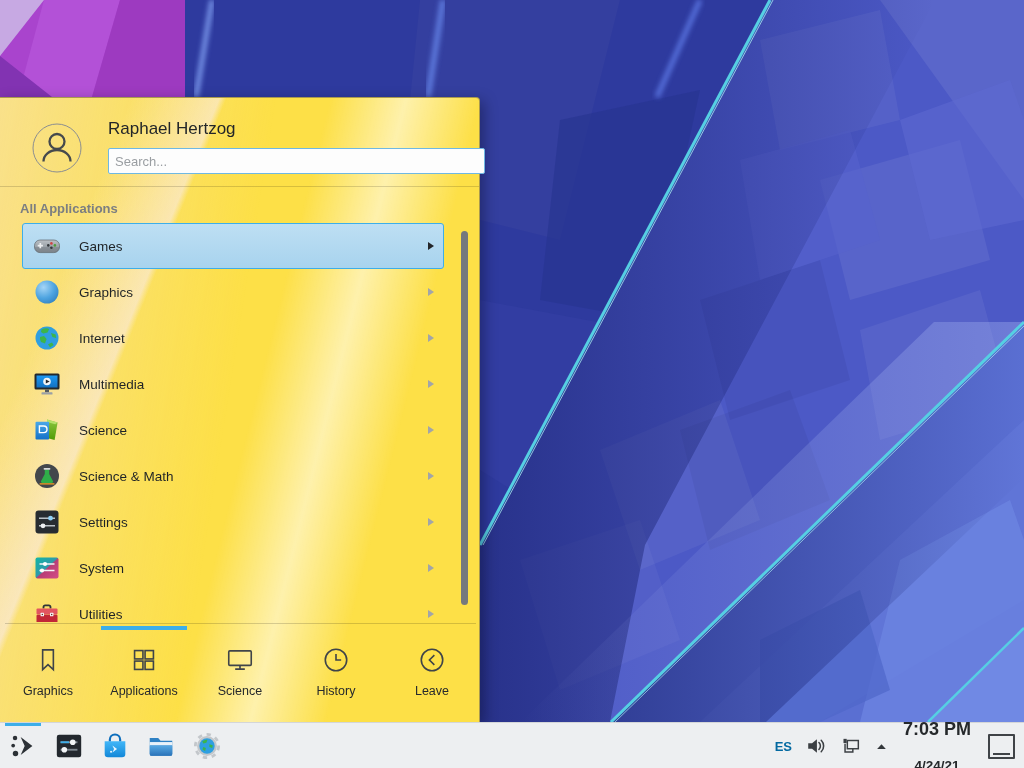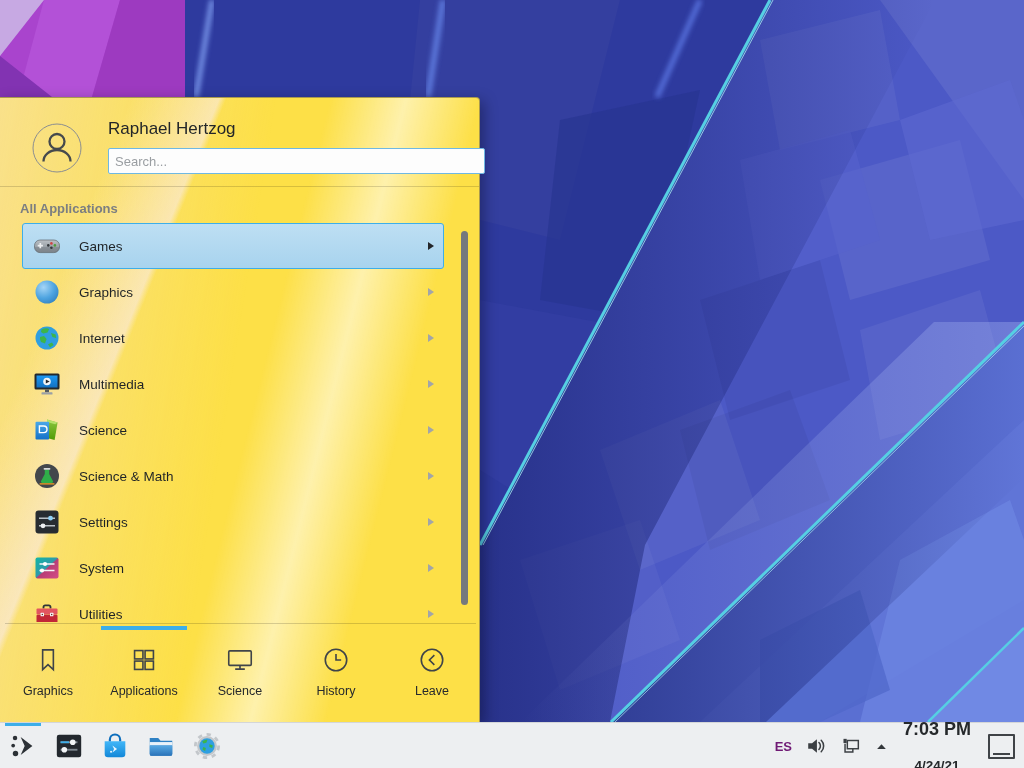--- a/index.html
+++ b/index.html
@@ -48,21 +48,21 @@
   .tab-icon svg{width:30px;height:30px;display:block;}
   .tab-label{margin-top:9px;font-size:12.5px;color:#26292c;}
 
   
   .taskbar{position:absolute;left:0;bottom:0;width:1024px;height:46px;background:#edeff1;border-top:1px solid rgba(0,0,0,.10);box-sizing:border-box;}
   .launchers{position:absolute;left:0;top:0;height:46px;display:flex;}
   .launcher{width:46px;height:46px;display:flex;align-items:center;justify-content:center;position:relative;}
   .launcher svg{width:30px;height:30px;display:block;}
   .launcher.active::before{content:"";position:absolute;top:0;left:5px;right:5px;height:3px;background:#3daee9;}
   .tray{position:absolute;right:0;top:0;height:46px;display:flex;align-items:center;gap:13px;padding-right:9px;}
-  .kbd-layout{font-size:13px;font-weight:bold;color:#701a75;margin-left:23px;}
+  .kbd-layout{font-size:13px;font-weight:bold;color:#0369a1;margin-left:23px;}
   .tray-icon svg{width:22px;height:22px;display:block;}
   .tray-expander svg{width:13px;height:13px;display:block;}
   .clock{text-align:center;color:#25282b;line-height:1;min-width:72px;font-weight:bold;}
   .clock .time{font-size:18px;}
   .clock .date{font-size:13.5px;margin-top:21px;}
   .show-desktop{width:27px;height:25px;border:2px solid #3f4347;border-radius:1px;position:relative;background:transparent;box-sizing:border-box;margin-left:2px;}
   .show-desktop::after{content:"";position:absolute;left:3px;right:3px;bottom:2px;height:2px;background:#3f4347;}
 </style>
 </head>
 <body>

